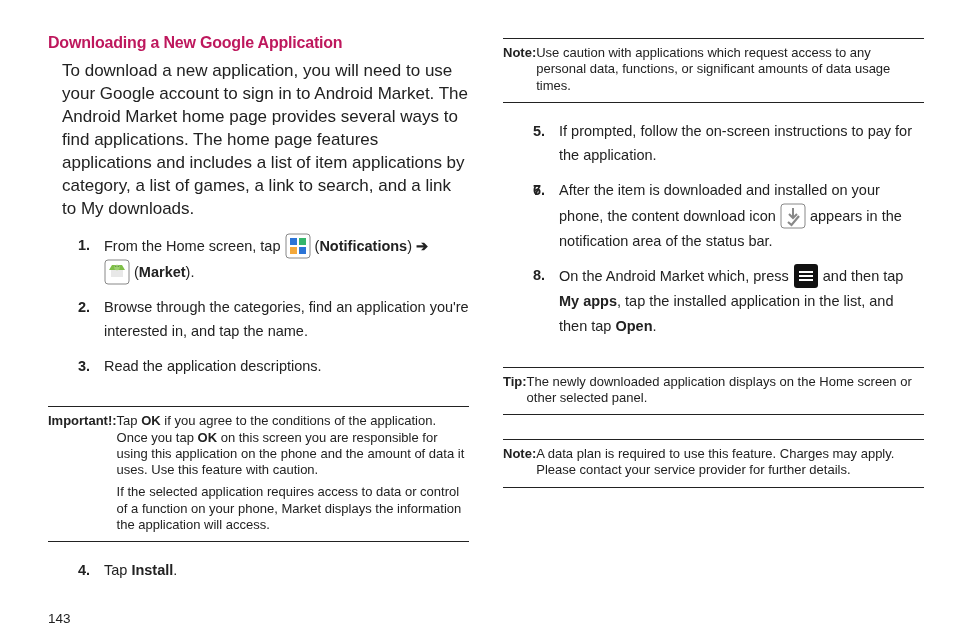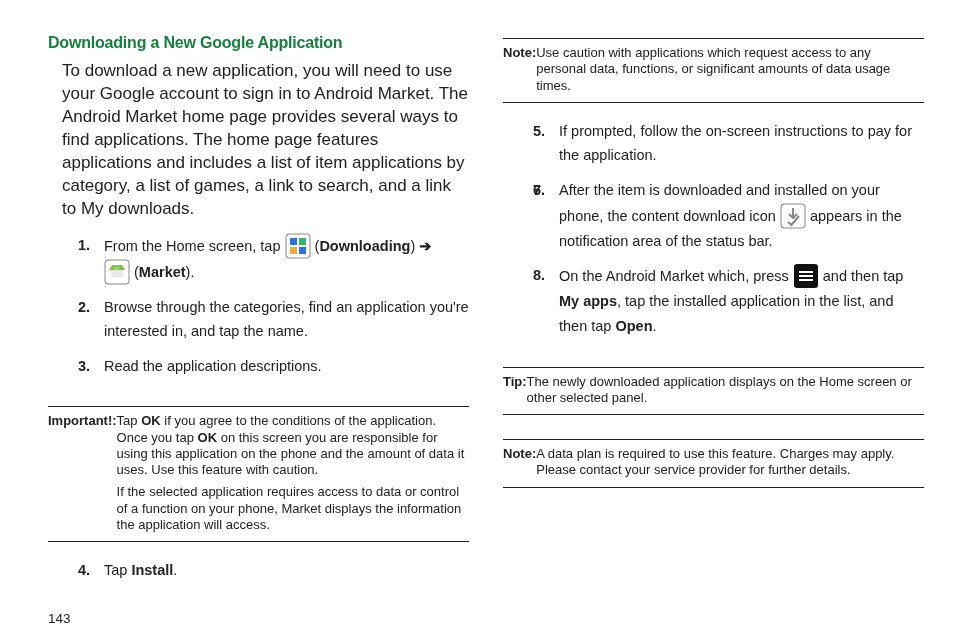--- a/index.html
+++ b/index.html
@@ -22,21 +22,21 @@
     display: flex;
     gap: 34px;
   }
   .col {
     flex: 1;
     min-width: 0;
     display: flex;
     flex-direction: column;
   }
   h2.section-title {
-    color: #15803d;
+    color: #be185d;
     font-weight: 800;
     font-size: 16px;
     margin: 4px 0 8px 0;
     letter-spacing: -0.2px;
   }
   p.intro {
     font-size: 17px;
     line-height: 1.35;
     margin: 0 0 12px 0;
     font-stretch: condensed;
@@ -111,21 +111,21 @@
           <span>From the Home screen, tap </span>
           <span class="icon">
             <svg viewBox="0 0 26 26" width="26" height="26">
               <rect x="1" y="1" width="24" height="24" rx="3" fill="#fff" stroke="#888"></rect>
               <rect x="5" y="5" width="7" height="7" fill="#2c74d6"></rect>
               <rect x="14" y="5" width="7" height="7" fill="#35b56b"></rect>
               <rect x="5" y="14" width="7" height="7" fill="#f3a83b"></rect>
               <rect x="14" y="14" width="7" height="7" fill="#2c74d6"></rect>
             </svg>
           </span>
-          (<span class="b">Downloading</span>)
+          (<span class="b">Notifications</span>)
           <span class="arrow">➔</span><br>
           <span class="icon">
             <svg viewBox="0 0 26 26" width="26" height="26">
               <rect x="1" y="1" width="24" height="24" rx="3" fill="#fff" stroke="#888"></rect>
               <path d="M7 18 L7 11 L19 11 L19 18 Z" fill="#e8e8e8"></path>
               <path d="M5 11 L21 11 L18 6 L8 6 Z" fill="#7fbf48"></path>
               <circle cx="13" cy="8.5" r="2.8" fill="#9ed26f"></circle>
               <circle cx="11.8" cy="7.2" r="0.5" fill="#2a552a"></circle>
               <circle cx="14.2" cy="7.2" r="0.5" fill="#2a552a"></circle>
             </svg>

